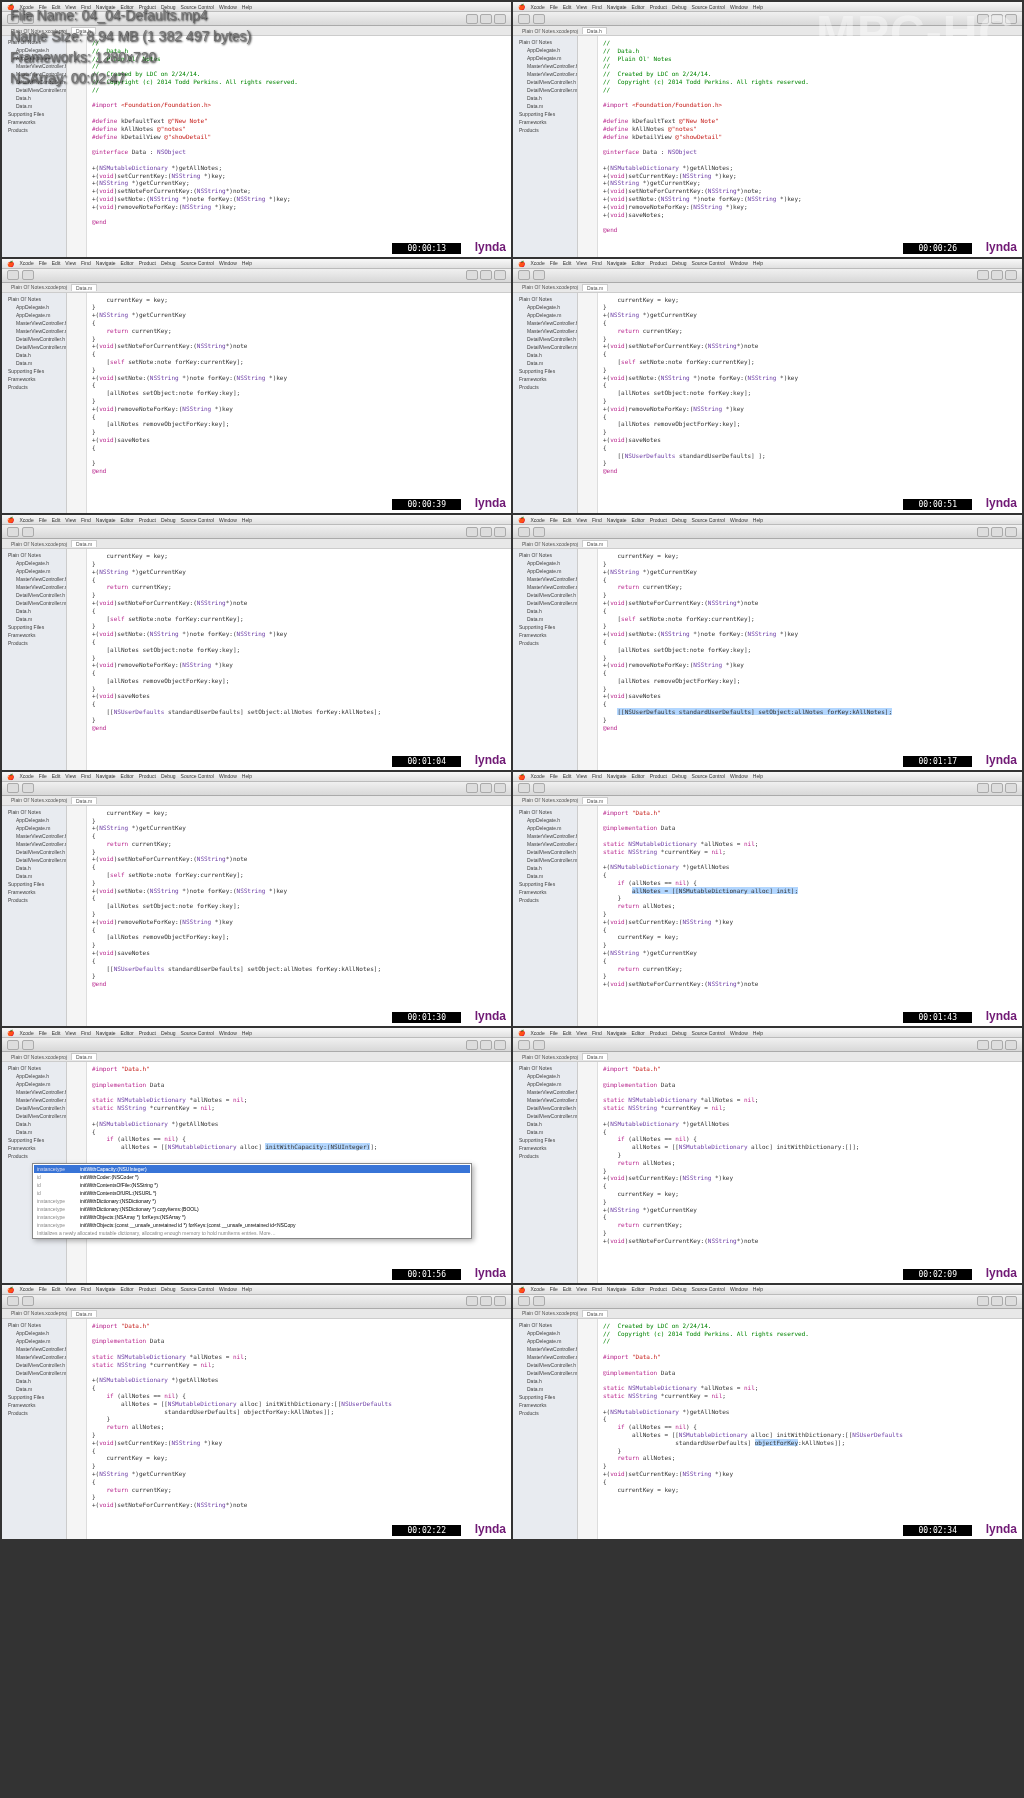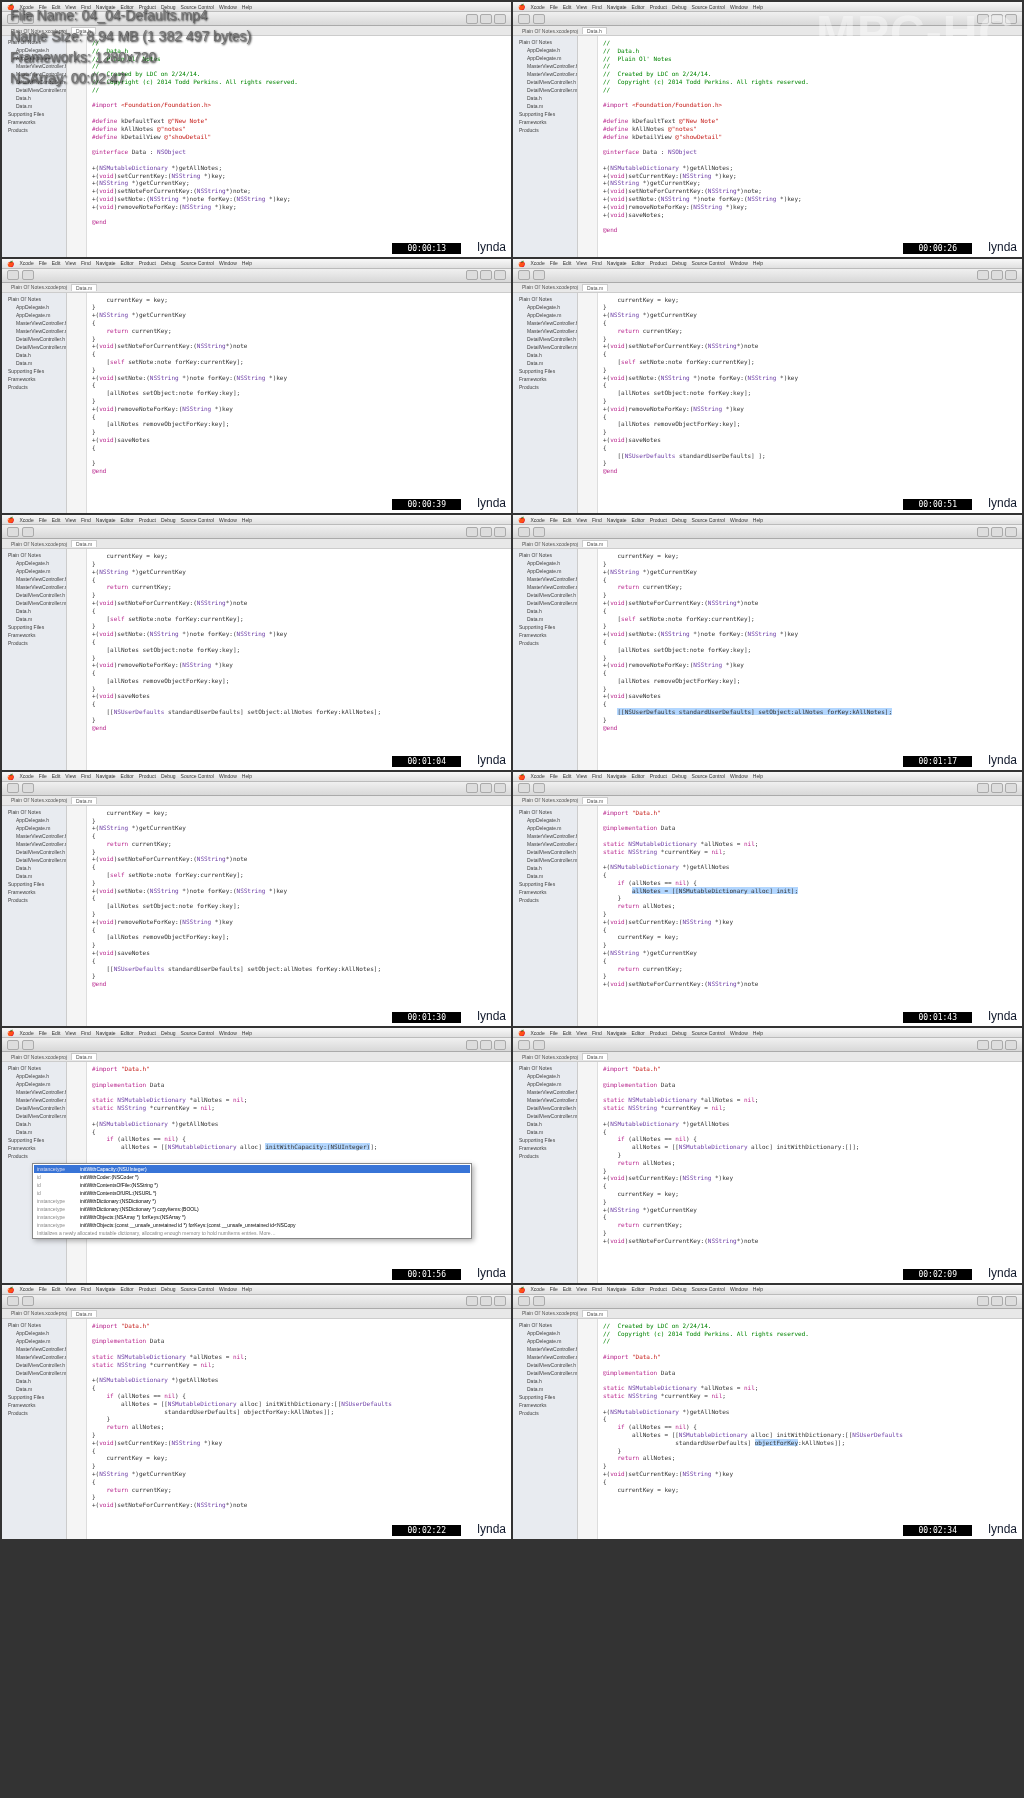--- a/index.html
+++ b/index.html
@@ -20,21 +20,21 @@
 .sidebar { width: 65px; background: #e8ebf0; border-right: 1px solid #ccc; padding: 2px; font-size: 5px; color: #444; overflow: hidden; }
 .sidebar .folder { padding: 1px 0 1px 4px; white-space: nowrap; }
 .sidebar .file { padding: 1px 0 1px 12px; white-space: nowrap; }
 .gutter { width: 20px; background: #f5f5f5; border-right: 1px solid #ddd; }
 .editor { flex: 1; background: #fff; padding: 3px 5px; font-family: Menlo, Monaco, monospace; font-size: 6px; line-height: 1.3; white-space: pre; color: #333; overflow: hidden; }
 .kw { color: #b92a8f; }
 .str { color: #c41a16; }
 .cmt { color: #008400; }
 .type { color: #6f41a7; }
 .sel-hl { background: #b3d7ff; }
-.lynda-logo { position: absolute; bottom: 3px; right: 5px; color: #0f172a; font-size: 12px; font-family: Arial; font-weight: normal; }
+.lynda-logo { position: absolute; bottom: 3px; right: 5px; color: #701a75; font-size: 12px; font-family: Arial; font-weight: bold; }
 .timestamp { position: absolute; bottom: 3px; right: 50px; background: #000; color: #fff; font-size: 8px; padding: 1px 15px; font-family: monospace; }
 .autocomplete { position: absolute; background: #fff; border: 1px solid #888; box-shadow: 2px 2px 5px rgba(0,0,0,0.3); font-size: 5px; padding: 1px; }
 .autocomplete .row { padding: 1px 3px; display: flex; gap: 3px; }
 .autocomplete .row.sel { background: #3874d7; color: #fff; }
 .autocomplete .type-col { color: #888; width: 40px; }
 .autocomplete .row.sel .type-col { color: #dde; }
 </style>
 </head>
 <body>
 

